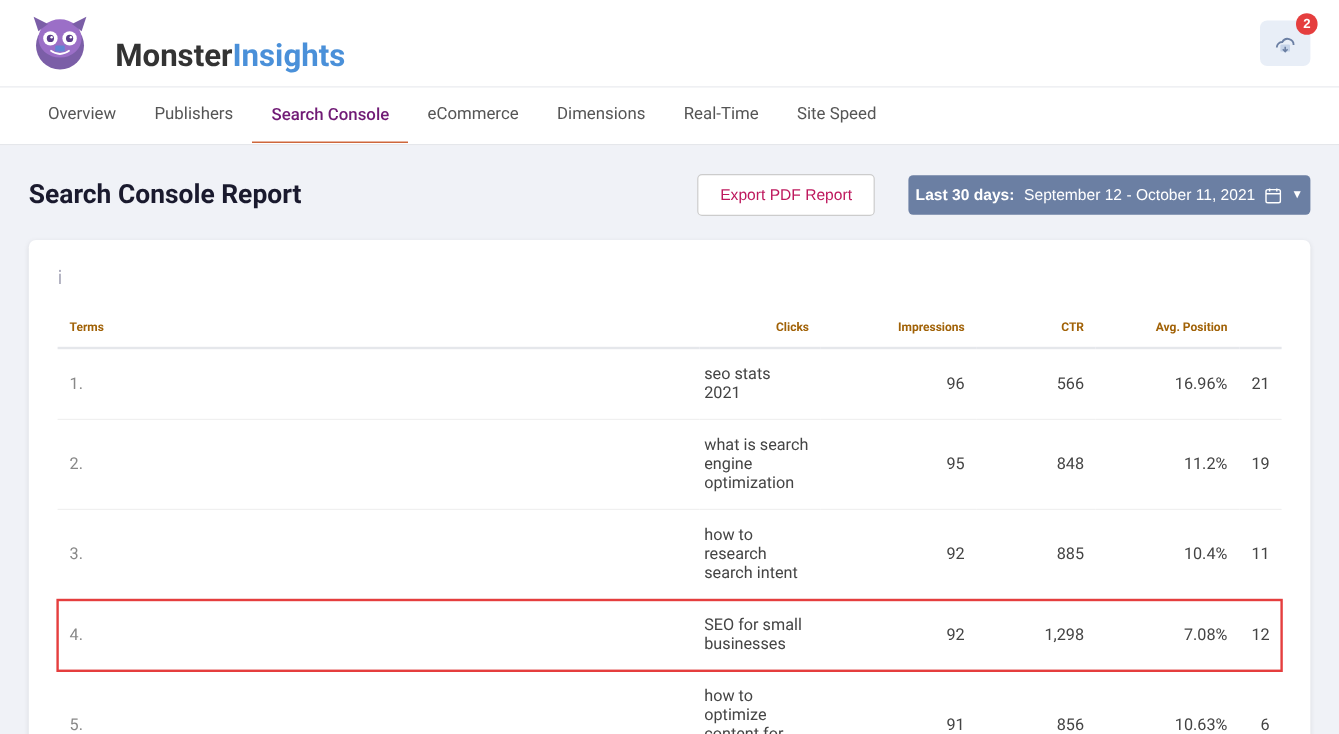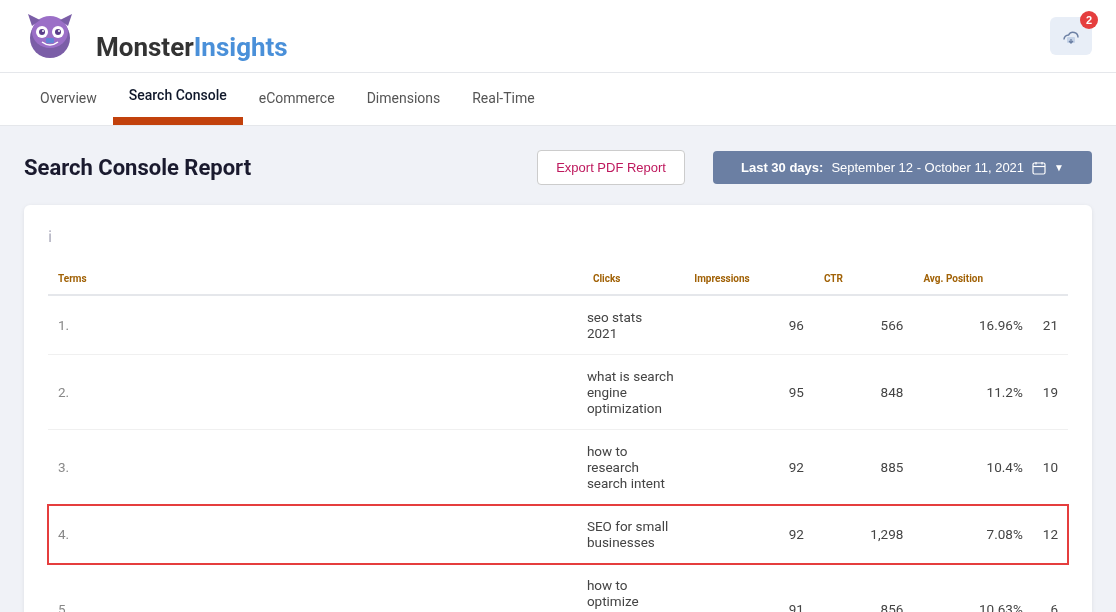--- a/index.html
+++ b/index.html
@@ -64,22 +64,22 @@
     }
     .nav-item {
       padding: 14px 16px;
       cursor: pointer;
       font-size: 14px;
       color: #555;
       border-bottom: 3px solid transparent;
       white-space: nowrap;
     }
     .nav-item.active {
-      color: #0f172a;
-      border-bottom: 8px solid #c2410c;
+      color: #701a75;
+      border-bottom: 1px solid #c2410c;
       font-weight: 500;
     }
 
     
     .content {
       padding: 24px;
     }
     .page-header {
       display: flex;
       align-items: center;
@@ -100,21 +100,21 @@
       font-size: 13px;
       cursor: pointer;
       color: #be185d;
       white-space: nowrap;
     }
     .date-range-btn {
       background: #6b7fa3;
       color: #fff;
       border: none;
       border-radius: 4px;
-      padding: 9px 28px;
+      padding: 9px 6px;
       font-size: 13px;
       cursor: pointer;
       display: flex;
       align-items: center;
       gap: 8px;
       white-space: nowrap;
     }
     .date-range-btn .label-bold { font-weight: 700; }
 
     
@@ -149,21 +149,21 @@
     .table thead tr {
       border-bottom: 2px solid #e5e7eb;
     }
     .table th {
       text-align: left;
       font-weight: 700;
       font-size: 10px;
       color: #a16207;
       padding: 8px 10px 10px 10px;
     }
-    .table th.right { text-align: left; }
+    .table th.right { text-align: right; }
     .table tbody tr {
       border-bottom: 1px solid #f0f0f0;
     }
     .table tbody tr:last-child { border-bottom: none; }
     .table td {
       padding: 13px 10px;
       font-size: 13.5px;
       color: #444;
     }
     .table td.right { text-align: right; }
@@ -218,24 +218,26 @@
         <rect x="6" y="11" width="8" height="6" rx="1" fill="#c5d3e8"></rect>
         <path d="M10 13v3M8 15l2 2 2-2" stroke="#6b7fa3" stroke-width="1.3"></path>
       </svg>
       <span class="notification-badge">2</span>
     </button>
   </div>
 </div>
 
 <div class="nav-bar">
   <div class="nav-item">Overview</div>
+  <div class="nav-item">Publishers</div>
   <div class="nav-item active">Search Console</div>
   <div class="nav-item">eCommerce</div>
   <div class="nav-item">Dimensions</div>
   <div class="nav-item">Real-Time</div>
+  <div class="nav-item">Site Speed</div>
 </div>
 
 <div class="content">
   <div class="page-header">
     <h1 class="page-title">Search Console Report</h1>
     <button class="export-btn">Export PDF Report</button>
     <button class="date-range-btn">
       <span class="label-bold">Last 30 days:</span>
       <span>September 12 - October 11, 2021</span>
       <svg width="14" height="14" viewBox="0 0 14 14" fill="none">
@@ -279,21 +281,21 @@
           <td class="right">848</td>
           <td class="right">11.2%</td>
           <td class="right">19</td>
         </tr>
         <tr>
           <td class="term-num num">3.</td>
           <td style="padding-left:4px;">how to research search intent</td>
           <td class="right">92</td>
           <td class="right">885</td>
           <td class="right">10.4%</td>
-          <td class="right">10</td>
+          <td class="right">11</td>
         </tr>
         <tr class="highlighted-row">
           <td class="term-num num">4.</td>
           <td style="padding-left:4px;">SEO for small businesses</td>
           <td class="right">92</td>
           <td class="right">1,298</td>
           <td class="right">7.08%</td>
           <td class="right">12</td>
         </tr>
         <tr>

